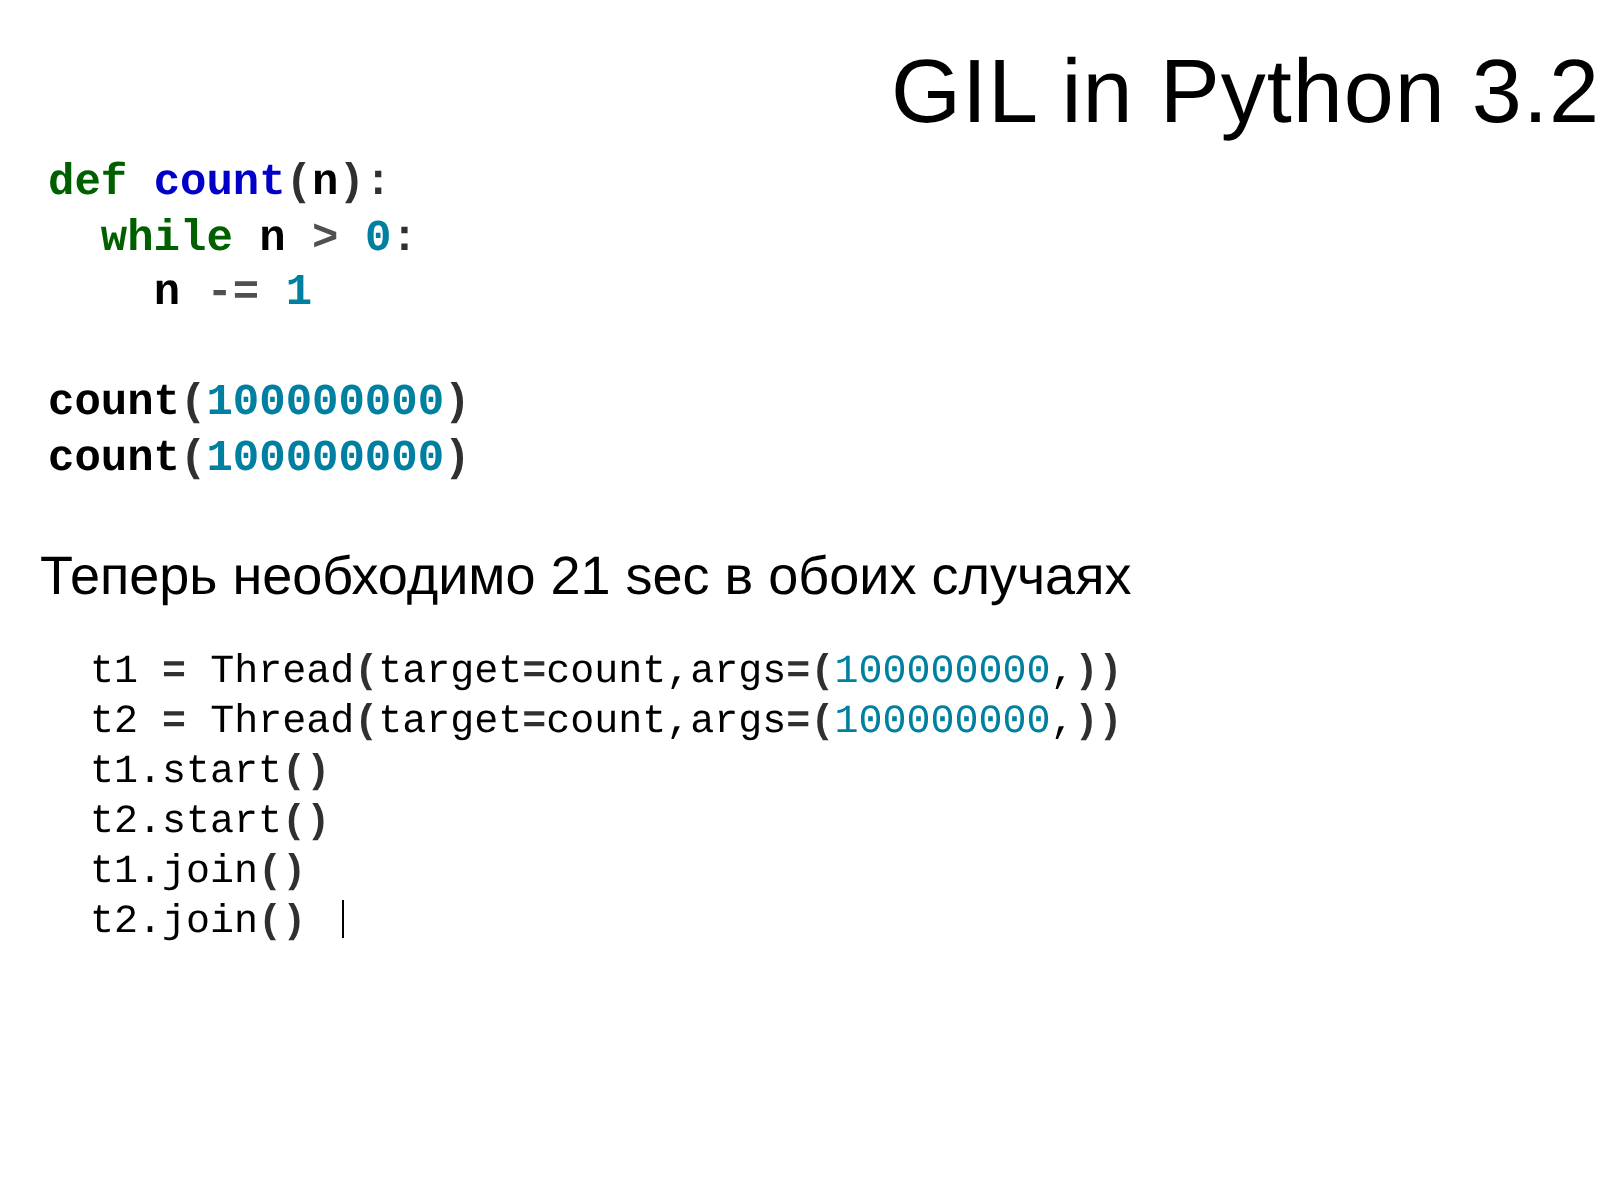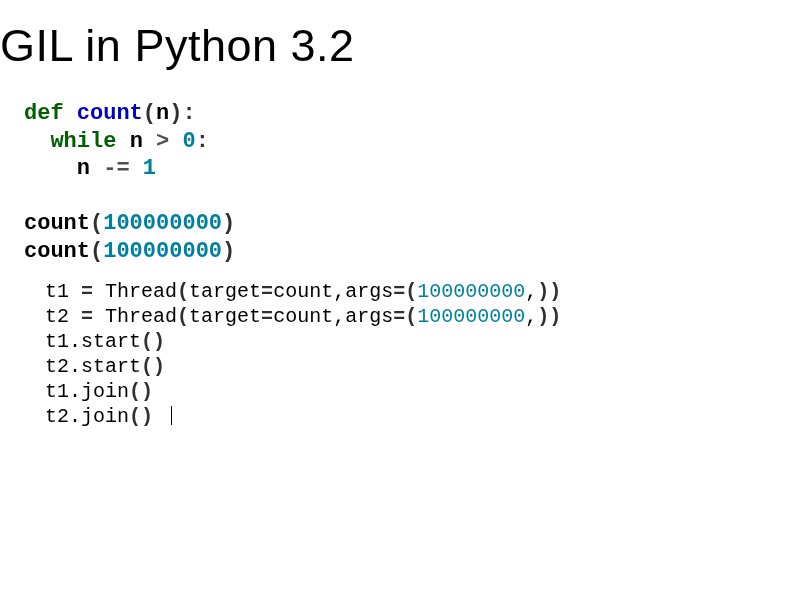--- a/index.html
+++ b/index.html
@@ -11,37 +11,36 @@
     font-family: "Helvetica Neue", Arial, sans-serif;
     overflow: hidden;
   }
   .slide {
     width: 800px;
     height: 600px;
     position: relative;
     box-sizing: border-box;
   }
   .title {
-    text-align: left;
+    text-align: right;
     font-size: 45px;
     font-weight: 400;
     color: #000;
     padding-top: 20px;
     padding-bottom: 6px;
     letter-spacing: 0.5px;
   }
   .code-block-1 {
     font-family: "Courier New", Courier, monospace;
     font-size: 22px;
     line-height: 1.25;
     white-space: pre;
     padding-left: 24px;
     color: #000;
     font-weight: bold;
-    margin-top: 22px;
   }
   .code-block-2 {
     font-family: "Courier New", Courier, monospace;
     font-size: 20px;
     line-height: 1.25;
     white-space: pre;
     padding-left: 45px;
     color: #000;
     padding-top: 14px;
   }
@@ -75,20 +74,21 @@
 
   <div class="title">GIL in Python 3.2</div>
 
   <div class="code-block-1"><span class="kw">def</span> <span class="fn">count</span><span class="pn">(</span><span class="id">n</span><span class="pn">)</span><span class="pn">:</span>
   <span class="kw">while</span> <span class="id">n</span> <span class="op">&gt;</span> <span class="nm">0</span><span class="pn">:</span>
     <span class="id">n</span> <span class="op">-=</span> <span class="nm">1</span>
 
 <span class="id">count</span><span class="pn">(</span><span class="nm">100000000</span><span class="pn">)</span>
 <span class="id">count</span><span class="pn">(</span><span class="nm">100000000</span><span class="pn">)</span></div>
 
+  <div class="caption">Теперь необходимо 21 sec в обоих случаях</div>
 
   <div class="code-block-2"><span>t1</span> <span class="pn">=</span> <span>Thread</span><span class="pn">(</span><span>target</span><span class="pn">=</span><span>count</span>,<span>args</span><span class="pn">=</span><span class="pn">(</span><span class="nm">100000000</span>,<span class="pn">)</span><span class="pn">)</span>
 <span>t2</span> <span class="pn">=</span> <span>Thread</span><span class="pn">(</span><span>target</span><span class="pn">=</span><span>count</span>,<span>args</span><span class="pn">=</span><span class="pn">(</span><span class="nm">100000000</span>,<span class="pn">)</span><span class="pn">)</span>
 <span>t1</span>.<span>start</span><span class="pn">(</span><span class="pn">)</span>
 <span>t2</span>.<span>start</span><span class="pn">(</span><span class="pn">)</span>
 <span>t1</span>.<span>join</span><span class="pn">(</span><span class="pn">)</span>
 <span>t2</span>.<span>join</span><span class="pn">(</span><span class="pn">)</span> <span class="cursor"></span></div>
 
 </div>
 

